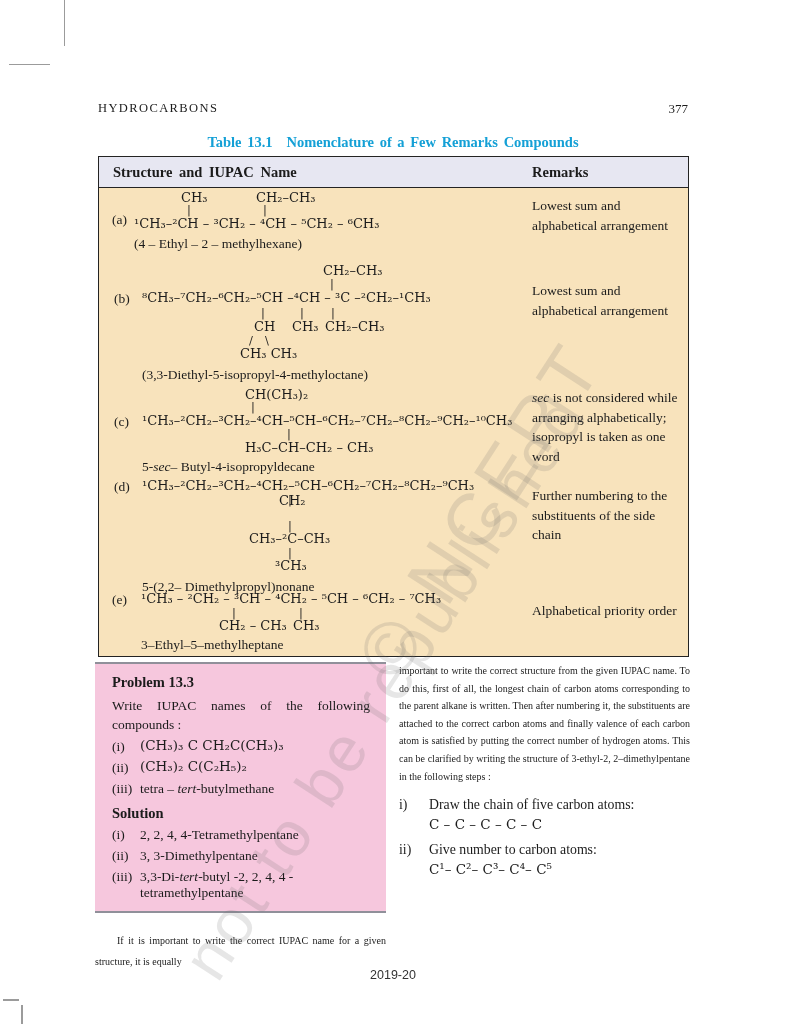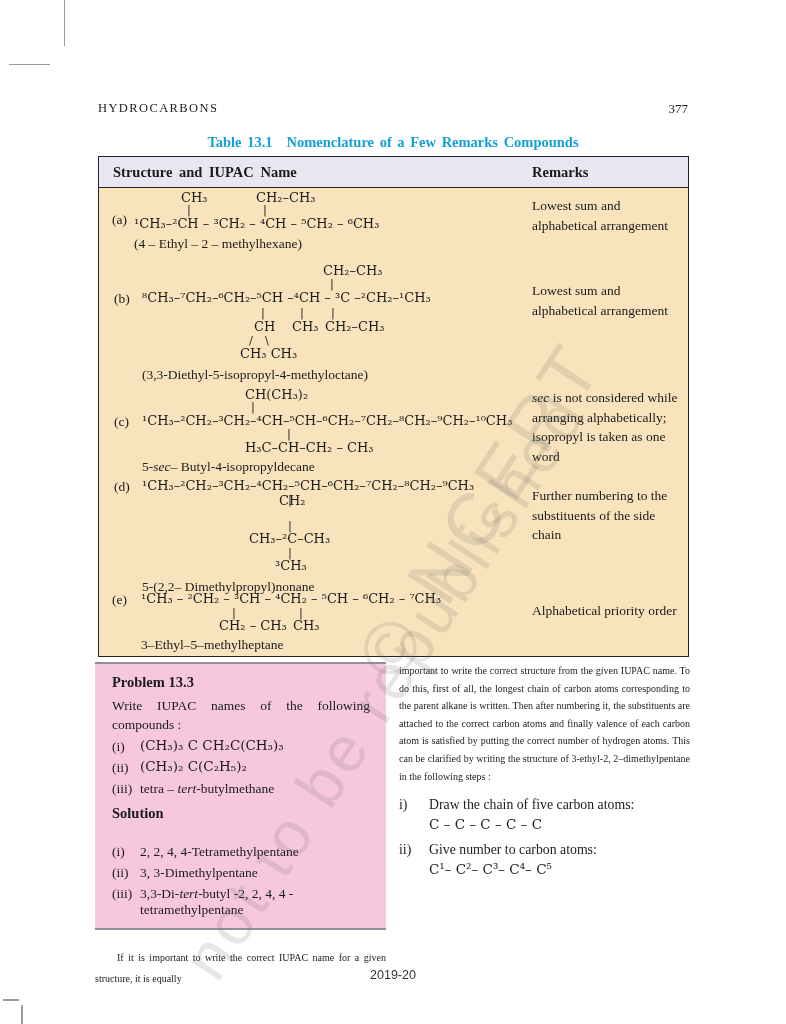--- a/index.html
+++ b/index.html
@@ -30,21 +30,21 @@
   
   .left-col{position:absolute;top:662px;left:95px;width:291px;}
   .right-col{position:absolute;top:662px;left:399px;width:291px;}
   .problem-box{background:#F6C7DD;border-top:2px solid #90909a;border-bottom:2px solid #90909a;
                padding:10px 16px 10px 17px;}
   .p-title{font-weight:bold;font-size:14.5px;margin-bottom:5px;}
   .p-intro{font-size:13.5px;line-height:19px;text-align:justify;margin-bottom:5px;}
   .p-item{display:flex;font-size:13.5px;margin-bottom:5px;}
   .p-item .num{flex:none;width:28px;}
   .p-item .chem{font-size:13.5px;}
-  .s-title{font-weight:bold;font-size:14.5px;margin:8px 0 22px 0;}
+  .s-title{font-weight:bold;font-size:14.5px;margin:8px 0 5px 0;}
   .s-line2{margin-left:28px;font-size:13.5px;}
   .para{font-size:10px;text-align:justify;}
   .para-left{line-height:21px;text-indent:22px;margin-top:17px;}
   .para-right{line-height:17.6px;}
   .steps{margin-top:10px;}
   .step{display:flex;font-size:13.8px;line-height:20px;margin-bottom:5px;}
   .step .num{flex:none;width:30px;}
   .step .chem{font-size:13.5px;}
   
   .wm{position:absolute;font-family:"Liberation Sans",sans-serif;color:rgba(105,105,105,0.17);

